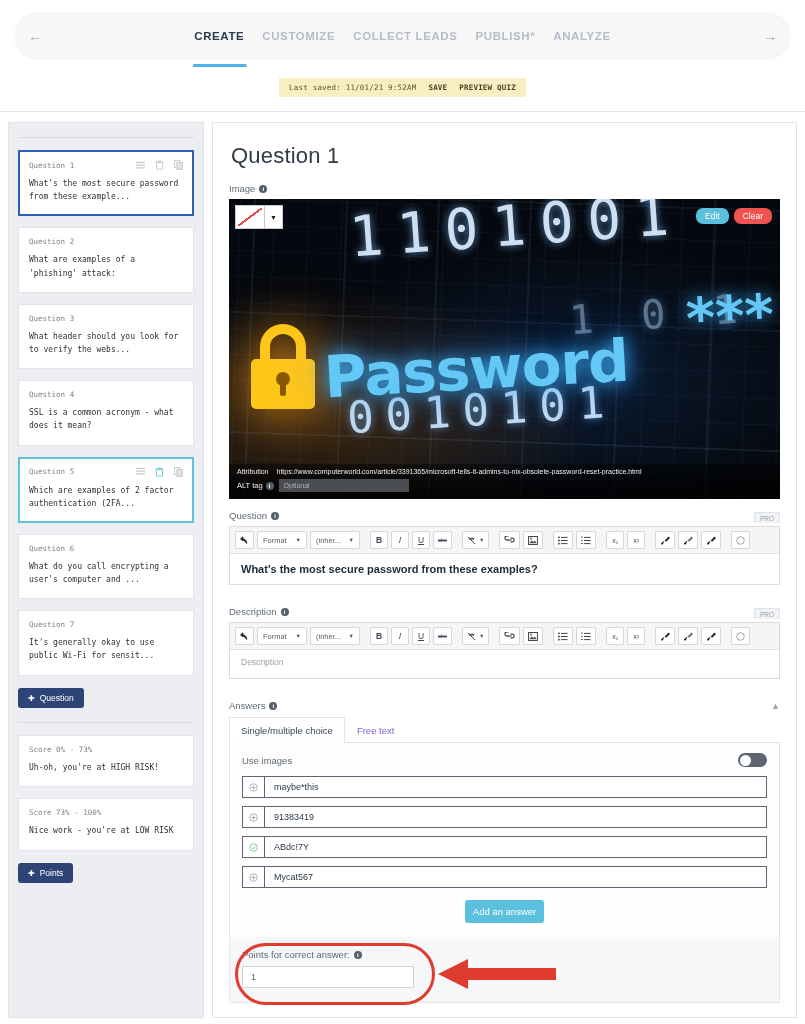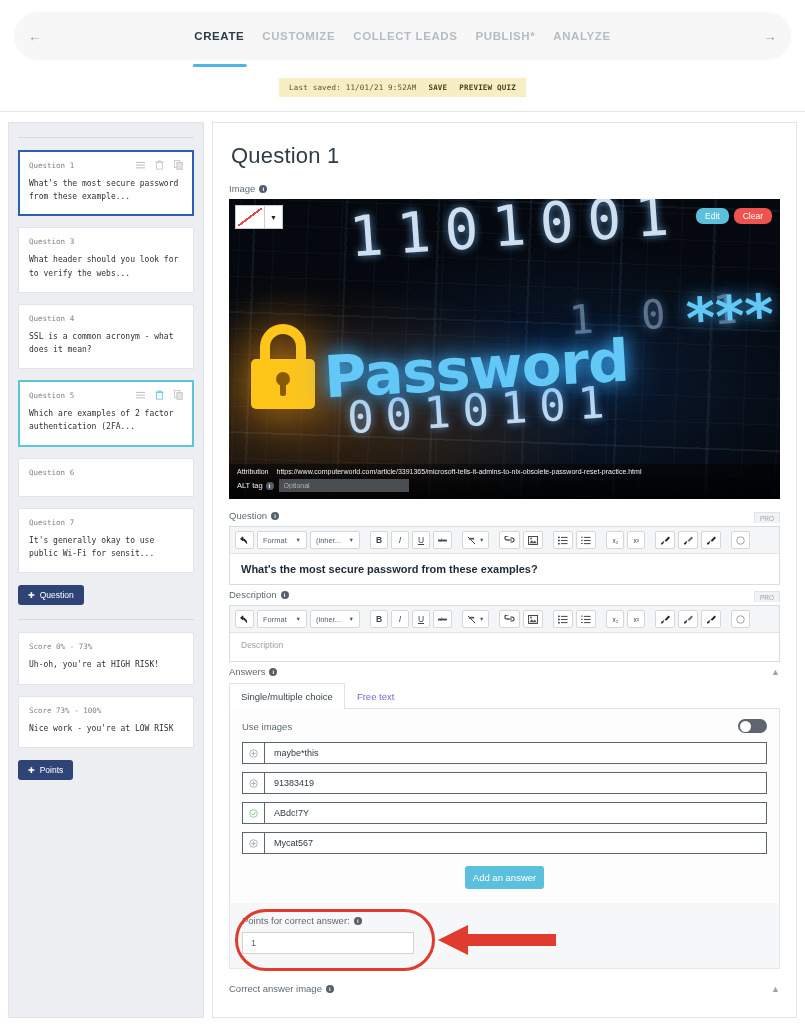--- a/index.html
+++ b/index.html
@@ -203,21 +203,21 @@
   .alt-line{ display:flex; align-items:center; gap:5px; }
   .alt-label{ color:#e9eef3; font-size:7.5px; display:flex; align-items:center; gap:3px; }
   .alt-input{
     background:#4a4d52; border:none; width:130px; height:13px;
     font-size:7px; color:#b9bdc2; padding:0 5px;
     font-family:"Liberation Sans", sans-serif;
   }
   .alt-input::placeholder{ color:#b0b4b9; }
 
   
-  .editor-wrap{ position:relative; margin-bottom:4px; }
+  .editor-wrap{ position:relative; margin-bottom:21px; }
   .pro-tag{
     position:absolute; right:0; top:-14px;
     font-size:6.5px; color:#9aa3ad; background:#f1f2f4;
     border:1px solid #e0e3e7; border-bottom:none; padding:2px 5px 1px 5px;
   }
   .editor{ border:1px solid #d9dde1; background:#fff; }
   .toolbar{
     display:flex; align-items:center; gap:3px; flex-wrap:nowrap;
     background:#f4f5f6; border-bottom:1px solid #e2e5e8;
     padding:4px 5px;
@@ -362,20 +362,26 @@
                   <rect x="0.6" y="0.6" width="6" height="7.5"></rect>
                   <rect x="3.2" y="2.8" width="6" height="7.5" fill="#c9ced4"></rect>
                 </g>
               </svg>
             </span>
         </span>
       </div>
       <div class="body">What's the most secure password from these example...</div>
     </div>
 
+    <div class="side-card">
+      <div class="meta">
+          <span>Question 2</span>
+        </div>
+      <div class="body">What are examples of a 'phishing' attack:</div>
+    </div>
 
     <div class="side-card">
       <div class="meta">
           <span>Question 3</span>
         </div>
       <div class="body">What header should you look for to verify the webs...</div>
     </div>
 
     <div class="side-card">
       <div class="meta">
@@ -415,20 +421,21 @@
             </span>
         </span>
       </div>
       <div class="body">Which are examples of 2 factor authentication (2FA...</div>
     </div>
 
     <div class="side-card">
       <div class="meta">
           <span>Question 6</span>
         </div>
+      <div class="body">What do you call encrypting a user's computer and ...</div>
     </div>
 
     <div class="side-card">
       <div class="meta">
           <span>Question 7</span>
         </div>
       <div class="body">It's generally okay to use public Wi-Fi for sensit...</div>
     </div>
 
     <div class="pill-btn">

